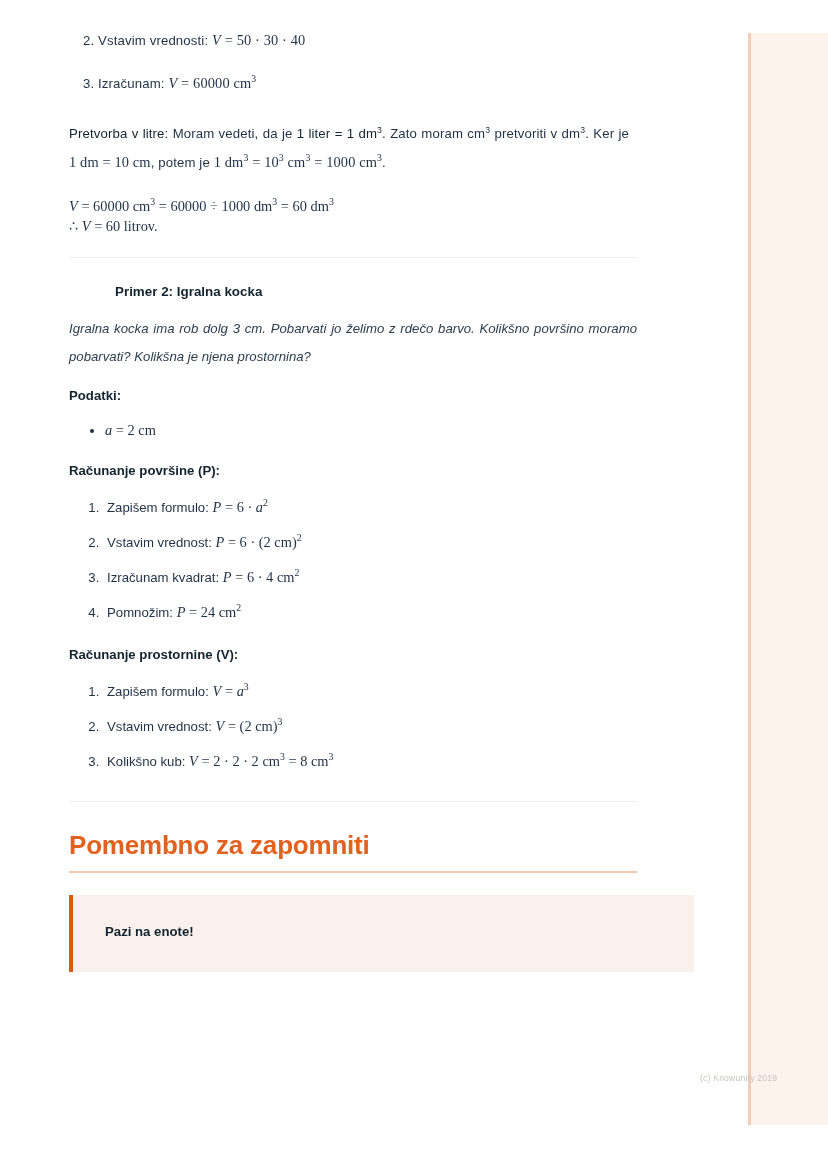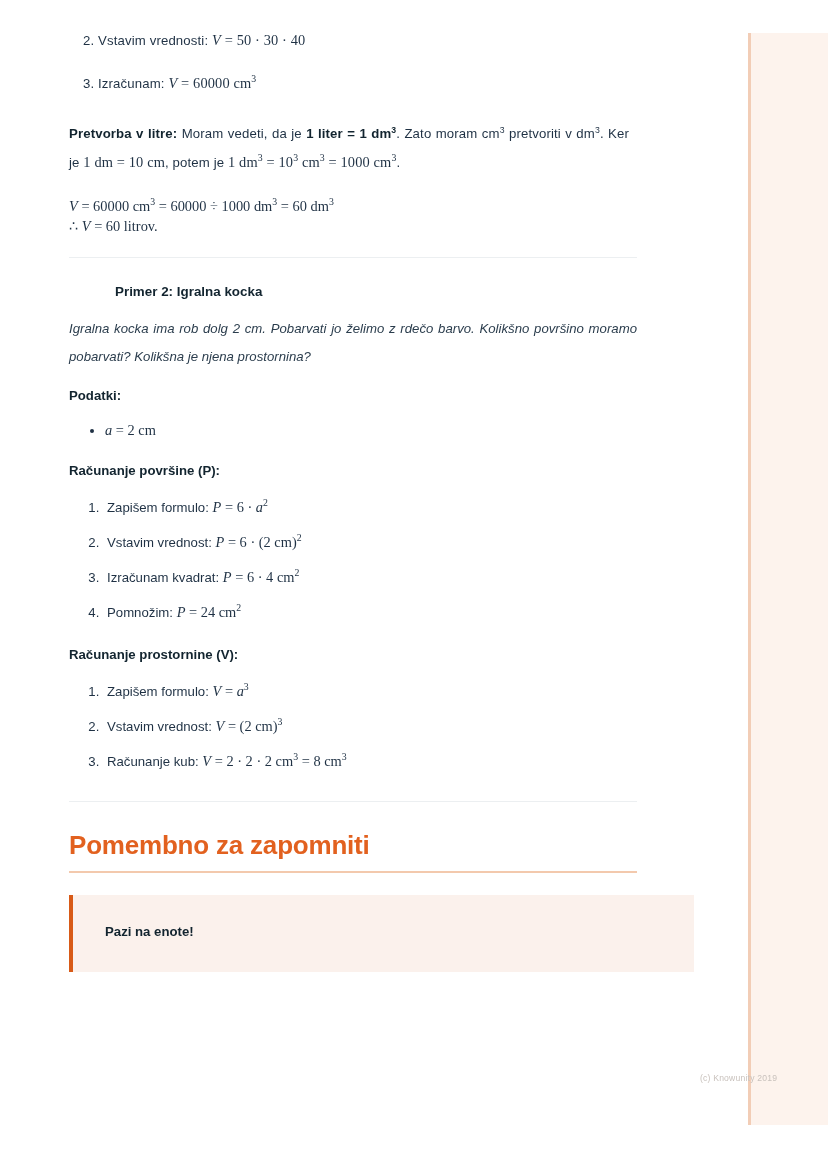--- a/index.html
+++ b/index.html
@@ -54,21 +54,21 @@
   .para {
     font-size: 13.2px;
     line-height: 28px;
     color: #1f3144;
     margin: 0 8px 12px 0;
     text-align: justify;
     letter-spacing: .01em;
   }
   .para.left { text-align: left; }
   .para b, .lead {
-    font-weight: 700;
+    font-weight: 400;
     color: #12242f;
   }
   .italic-q {
     font-style: italic;
     font-size: 13.2px;
     line-height: 28px;
     color: #2b3d4d;
     text-align: justify;
     margin: 0 0 10px 0;
   }
@@ -206,21 +206,21 @@
     </div>
     <div style="margin-bottom:22px;">
       <span class="m">∴&nbsp;<i>V</i>&nbsp;= 60 litrov.</span>
     </div>
 
 
     <hr class="rule">
 
     <div class="example-title">Primer 2: Igralna kocka</div>
 
-    <p class="italic-q">Igralna kocka ima rob dolg 2 cm. Pobarvati jo želimo z rdečo barvo. Kolikšno površino moramo pobarvati? Kolikšna je njena prostornina?</p>
+    <p class="italic-q">Igralna kocka ima rob dolg 3 cm. Pobarvati jo želimo z rdečo barvo. Kolikšno površino moramo pobarvati? Kolikšna je njena prostornina?</p>
 
     <div class="subhead">Podatki:</div>
 
     <ul class="bullets">
       <li>
         <span class="m"><i>a</i>&nbsp;= 2 cm</span>
       </li>
     </ul>
 
     <div class="subhead">Računanje površine (P):</div>
@@ -249,21 +249,21 @@
     <ol class="steps">
       <li>
         <span>Zapišem formulo:</span>
         <span class="m"><i>V</i>&nbsp;= <i>a</i><sup>3</sup></span>
       </li>
       <li>
         <span>Vstavim vrednost:</span>
         <span class="m"><i>V</i>&nbsp;= (2 cm)<sup>3</sup></span>
       </li>
       <li>
-        <span>Računanje kub:</span>
+        <span>Kolikšno kub:</span>
         <span class="m"><i>V</i>&nbsp;= 2 · 2 · 2 cm<sup>3</sup> = 8 cm<sup>3</sup></span>
       </li>
     </ol>
 
 
     <hr class="rule">
 
     <h2 class="big-head">Pomembno za zapomniti</h2>
     <hr class="big-head-underline">
 

